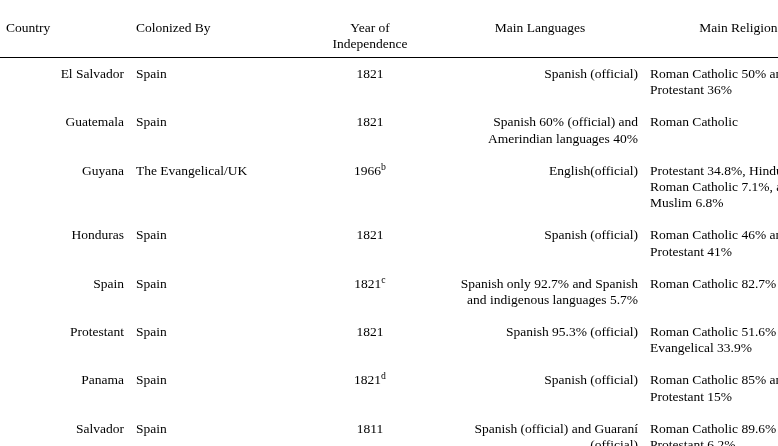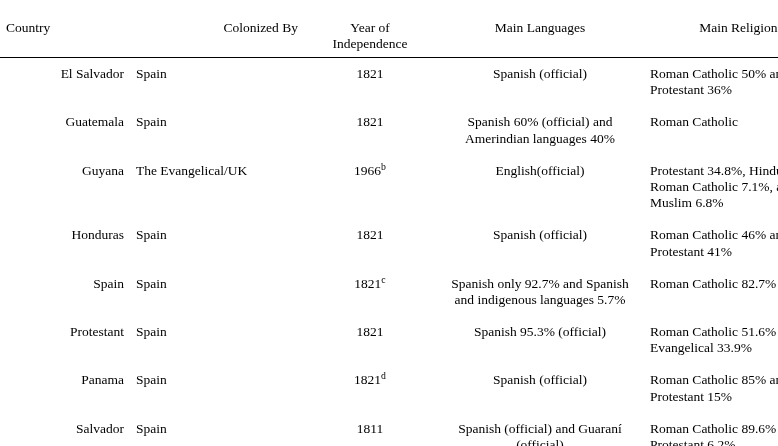--- a/index.html
+++ b/index.html
@@ -39,25 +39,25 @@
     vertical-align: top;
     padding: 8px 6px 8px 6px;
     line-height: 1.2;
   }
   tbody tr:last-child td {
     padding-bottom: 4px;
   }
   .col-country   { width: 118px; text-align: right; }
   .col-colonized { width: 162px; text-align: left; }
   .col-year      { width: 120px; text-align: center; }
-  .col-languages { width: 196px; text-align: center; }
+  .col-languages { width: 196px; text-align: right; }
   .col-religions { width: 182px; text-align: left; }
 
   th.col-country { text-align: left; }
-  th.col-colonized { text-align: right; }
+  th.col-colonized { text-align: left; }
   th.col-year { text-align: center; }
   th.col-languages { text-align: center; }
   th.col-religions { text-align: center; }
 
   td.col-year { }
 
   .hdr-line2 { display: block; }
   sup {
     font-size: 0.72em;
     vertical-align: super;

